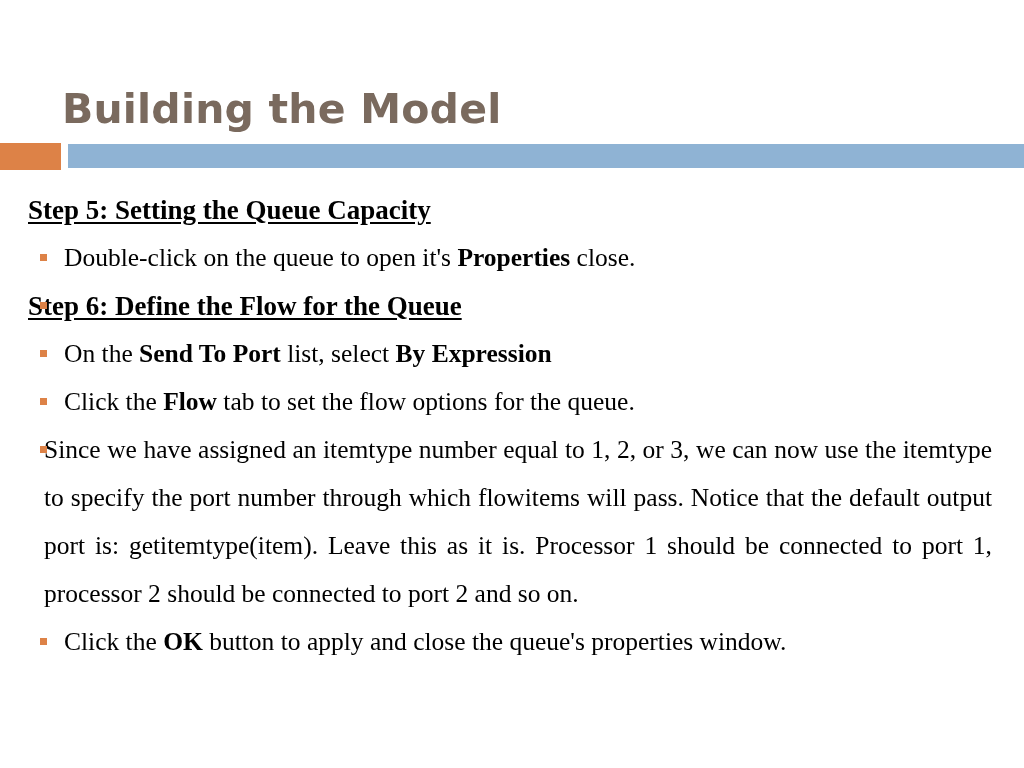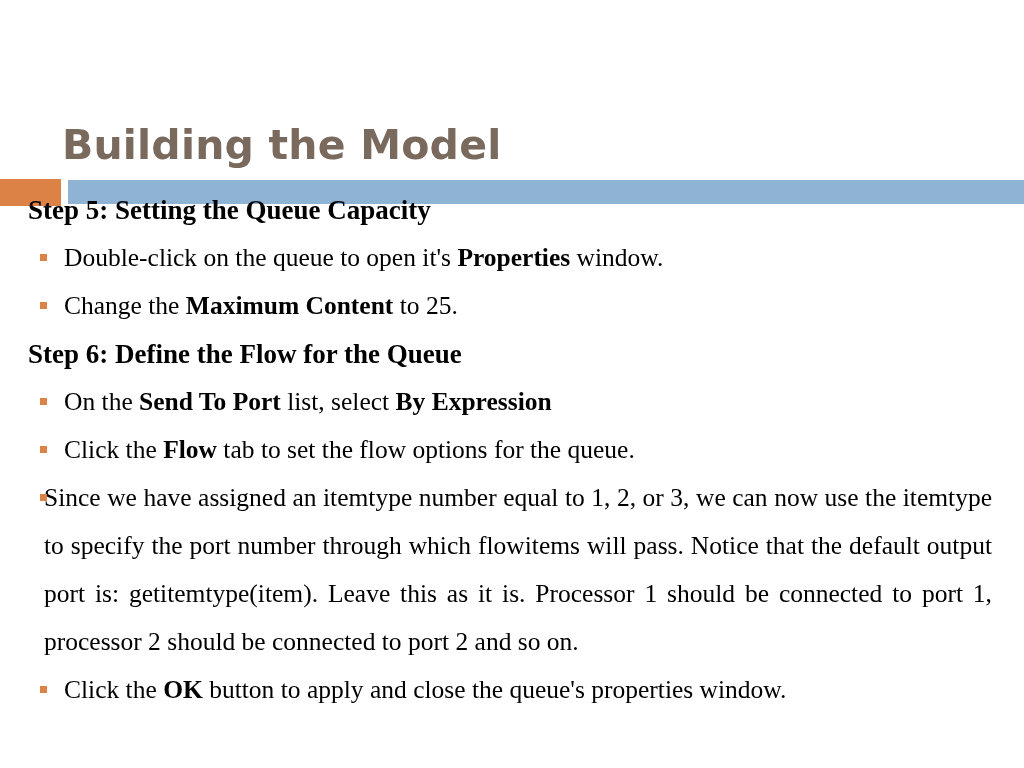--- a/index.html
+++ b/index.html
@@ -21,21 +21,20 @@
     background: #ffffff;
   }
 
   
   .title-block {
     position: absolute;
     left: 0;
     top: 0;
     width: 852px;
     height: 172px;
-    margin-top: 36px;
   }
 
   .slide-title {
     position: absolute;
     left: 62px;
     top: 84px;
     font-family: "DejaVu Sans", "Liberation Sans", sans-serif;
     font-weight: bold;
     font-size: 41px;
     line-height: 50px;
@@ -73,20 +72,21 @@
   .step-heading {
     margin: 0;
     padding: 0 0 0 28px;
     font-size: 27px;
     line-height: 48px;
     font-weight: bold;
     color: #000000;
     white-space: nowrap;
   }
   .step-heading .u {
+    text-decoration: underline;
     text-underline-offset: 3px;
     text-align: center;
   }
 
   .bullet-row {
     position: relative;
     padding-left: 64px;
     padding-right: 30px;
     margin: 0;
     font-size: 25.5px;
@@ -121,22 +121,22 @@
 <div class="slide">
 
   <div class="title-block">
     <div class="slide-title">Building the Model</div>
     <div class="bar-orange"></div>
     <div class="bar-blue"></div>
   </div>
 
   <div class="body-block" id="body-block">
       <div class="step-heading"><span class="u">Step 5: Setting the Queue Capacity</span></div>
-      <div class="bullet-row"><span class="bullet-marker"></span><span class="bullet-text"><span>Double-click on the queue to open it's </span><b>Properties</b><span> window.</span></span></div>
-      <div class="bullet-row"><span class="bullet-marker"></span><span class="bullet-text"><span>Change the </span><b>Maximum Content</b><span> to 25.</span></span></div>
+      <div class="bullet-row"><span class="bullet-marker"></span><span class="bullet-text"><span>Double-click on the queue to open it's </span><b>Properties</b><span> close.</span></span></div>
+      <div class="bullet-row"><span class="bullet-marker"></span></div>
       <div class="step-heading"><span class="u">Step 6: Define the Flow for the Queue</span></div>
       <div class="bullet-row"><span class="bullet-marker"></span><span class="bullet-text"><span>On the </span><b>Send To Port</b><span> list, select </span><b>By Expression</b></span></div>
       <div class="bullet-row"><span class="bullet-marker"></span><span class="bullet-text"><span>Click the </span><b>Flow</b><span> tab to set the flow options for the queue.</span></span></div>
       <div class="bullet-row justified"><span class="bullet-marker"></span><span class="bullet-text"><span>Since we have assigned an itemtype number equal to 1, 2, or 3, we can now use the itemtype to specify the port number through which flowitems will pass. Notice that the default output port is: getitemtype(item). Leave this as it is. Processor 1 should be connected to port 1, processor 2 should be connected to port 2 and so on.</span></span></div>
       <div class="bullet-row"><span class="bullet-marker"></span><span class="bullet-text"><span>Click the </span><b>OK</b><span> button to apply and close the queue's properties window.</span></span></div>
     </div>
 
 </div>
 
 </body></html>

